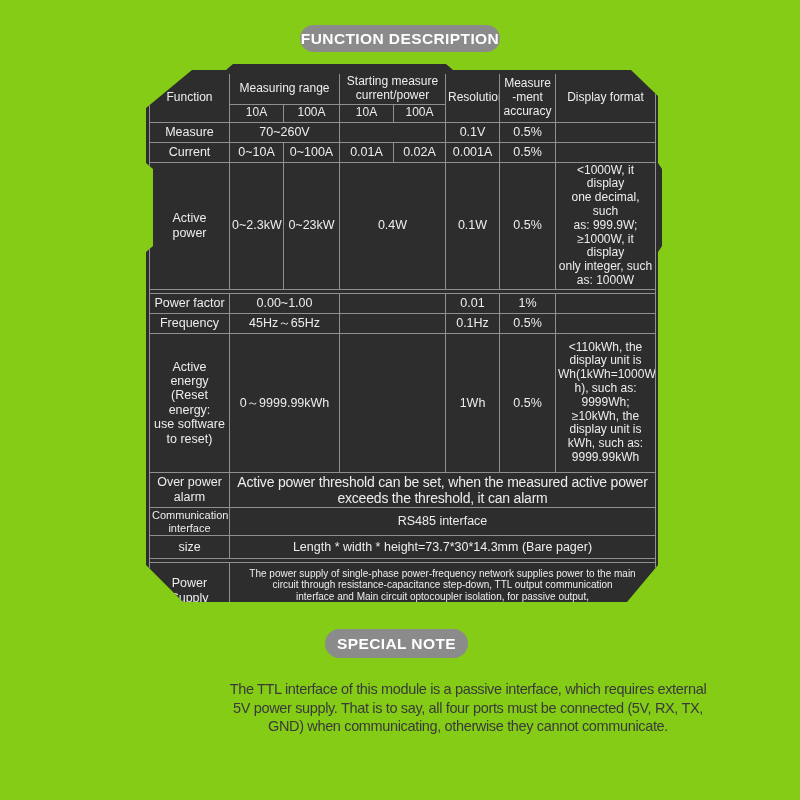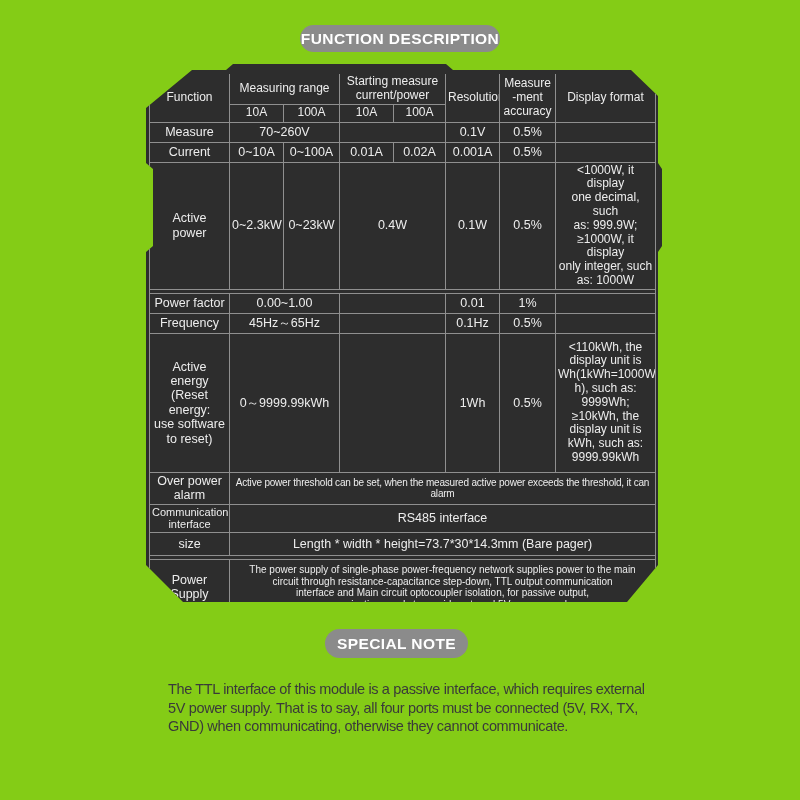--- a/index.html
+++ b/index.html
@@ -45,26 +45,26 @@
   tr.gap { height:4px; }
   tr.gap td { padding:0; }
   td.fnhead { font-size:13px; }
   td.subh { font-size:12px; }
   td.acc { font-size:11.5px;margin-top:7px; }
   td.res { font-size:11.5px; }
   td.disphead { font-size:13px; }
   td.lbl { font-size:12.5px; }
   td.lbl-sm { font-size:11px; }
   td.disp { font-size:12px; line-height:14px; text-align:left; padding:3px 3px; }
-  td.tiny { font-size:10px; letter-spacing:-0.2px; }
+  td.tiny { font-size:14px; letter-spacing:-0.2px; }
   td.supply { font-size:10px; line-height:12.8px; }
   .pre { white-space:pre-line; }
   .note {
     position:absolute; left:168px; top:680px; width:600px;
-    font-size:14.5px; letter-spacing:-0.35px; line-height:18.6px; color:#3a3a3a;
+    font-size:14.5px; letter-spacing:-0.35px; line-height:18.6px; color:#3a3a3a;text-align:center;
   }
   .note .temp-line { margin-top:1px; }
 </style>
 </head>
 <body>
 
 <div class="page">
 
   <div class="badge badge-fn">FUNCTION DESCRIPTION</div>
 

